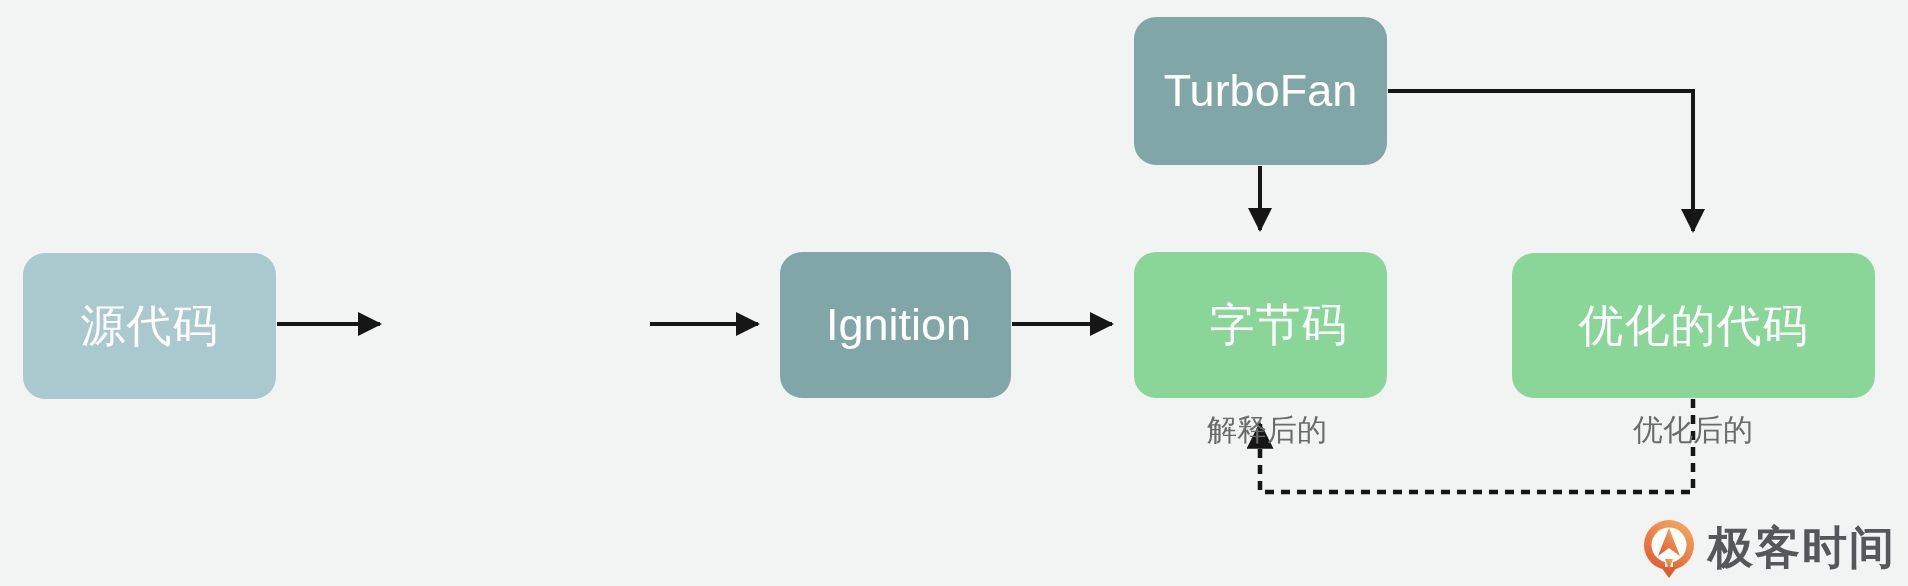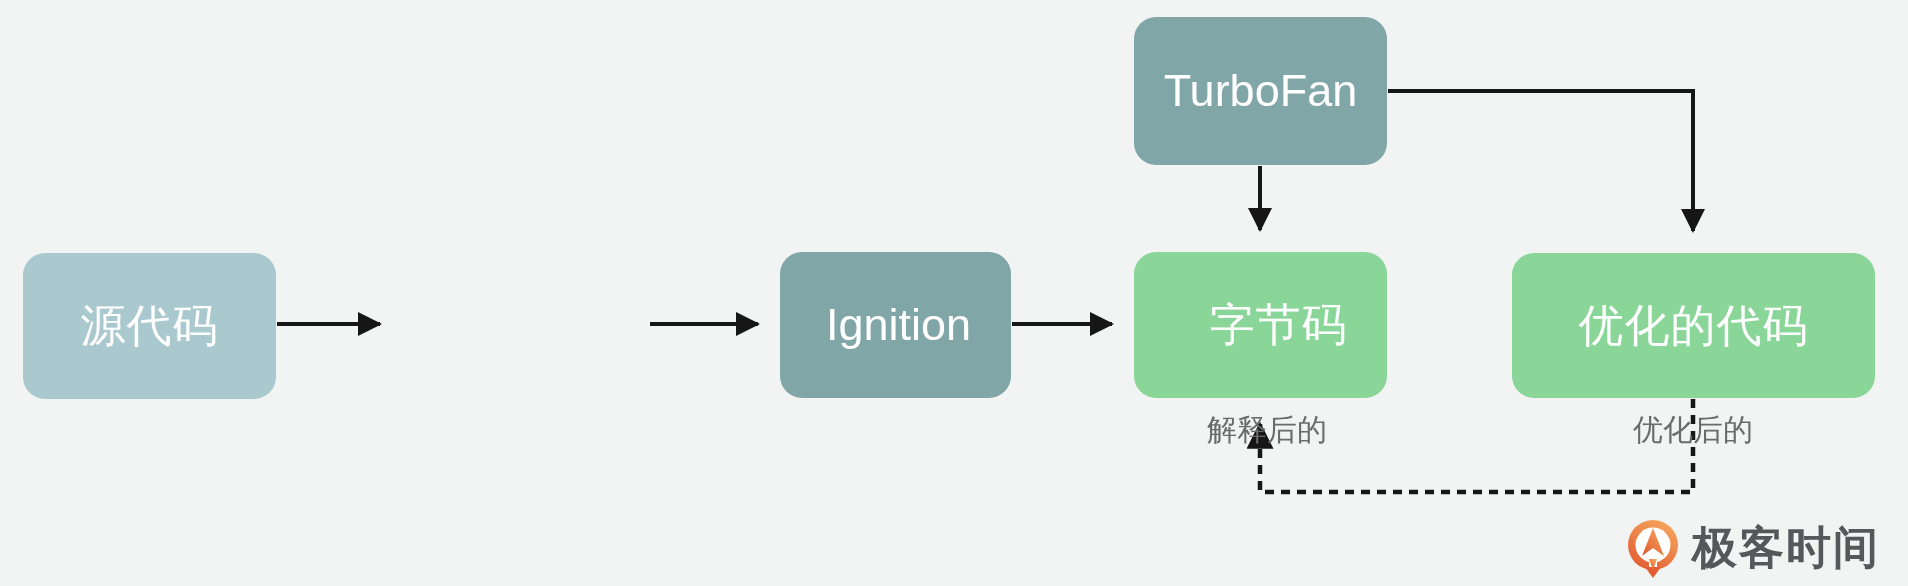--- a/index.html
+++ b/index.html
@@ -51,21 +51,21 @@
     color: var(--label-gray);
     font-size: 30px;
     text-align: center;
     white-space: nowrap;
   }
   .anno-interpreted { left: 1147px; top: 410px; width: 240px; }
   .anno-optimized   { left: 1573px; top: 410px; width: 240px; }
   .anno-deopt       { left: 1408px; top: 530px; width: 200px; }
   .logo {
     position: absolute;
-    right: 28px;
+    right: 12px;
     bottom: 8px;
     display: flex;
     align-items: center;
     gap: 10px;
   }
   .logo-icon { width: 58px; height: 60px; display: block; }
   .logo-text {
     color: var(--logo-text);
     font-size: 45px;
     font-weight: 700;

